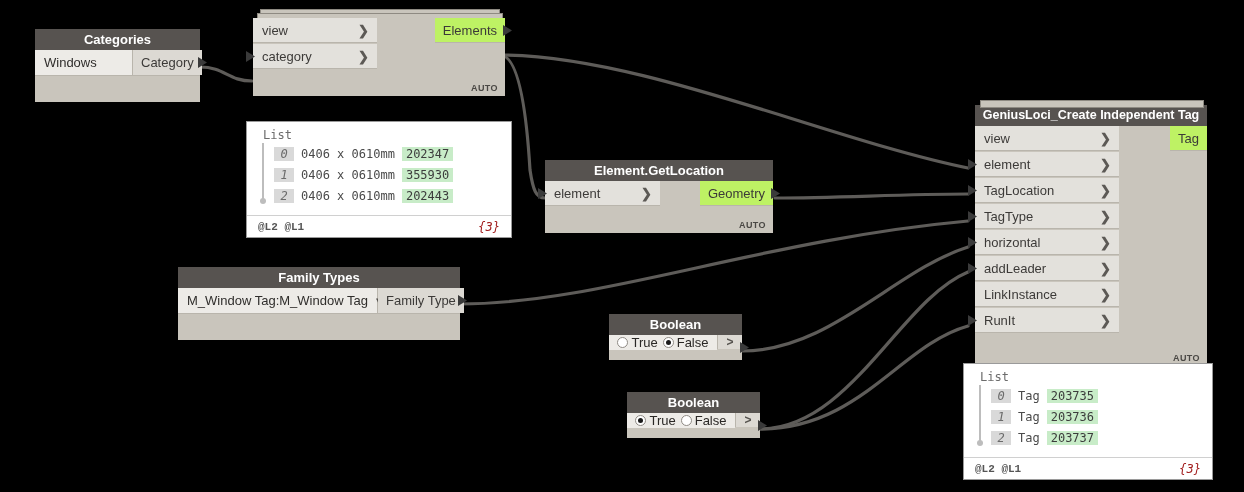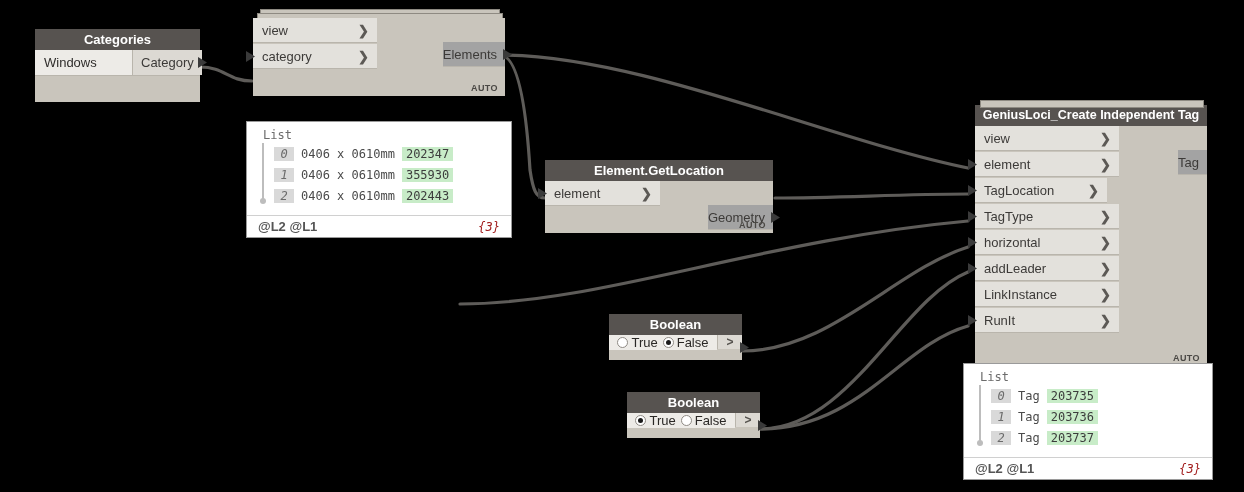--- a/index.html
+++ b/index.html
@@ -30,24 +30,24 @@
     display:flex;align-items:center;
     padding-left:9px;box-sizing:border-box;
     font-size:13px;color:#3c3a38;
   }
   .inport .chev{
     position:absolute;right:8px;top:50%;transform:translateY(-50%);
     font-size:13px;font-weight:bold;color:#5c5955;
   }
   .outport{
     position:absolute;right:0;height:25px;
-    background:#a3a3a3;border-bottom:1px solid #b9b5ac;
+    background:#bef264;border-bottom:1px solid #b9b5ac;
     display:flex;align-items:center;justify-content:flex-end;
-    padding-right:8px;padding-left:0;box-sizing:border-box;
-    font-size:13px;color:#3c3a38;white-space:nowrap;margin-top:24px;
+    padding-right:8px;padding-left:8px;box-sizing:border-box;
+    font-size:13px;color:#3c3a38;white-space:nowrap;
   }
   .auto{
     position:absolute;right:7px;bottom:3px;
     font-size:9px;font-weight:bold;color:#4a4844;letter-spacing:.4px;
   }
   
   .nub{position:absolute;width:9px;height:11px;background:#3a3a3a;}
   .nub.in{ left:-7px; clip-path:polygon(0 0,100% 50%,0 100%); }
   .nub.out{ right:-7px; clip-path:polygon(0 0,100% 50%,0 100%); }
 
@@ -113,21 +113,21 @@
     background:#d9d9d9;color:#6b6b6b;font-style:italic;
     padding:0 5px;min-width:10px;text-align:center;
   }
   .pv-val{background:#c8ecc8;color:#3c3c3c;padding:0 4px;}
   .pv-foot{
     position:absolute;left:0;right:0;bottom:0;height:22px;
     border-top:1px solid #d0d0d0;
     display:flex;align-items:center;justify-content:space-between;
     padding:0 11px;box-sizing:border-box;
   }
-  .pv-lacing{font-family:Liberation Sans, sans-serif;font-size:13px;font-weight:bold;color:#555;}
+  .pv-lacing{font-family:Liberation Mono, monospace;font-size:11px;font-weight:bold;color:#555;}
   .pv-count{font-family:"DejaVu Sans Mono", monospace;font-size:12px;font-style:italic;color:#a32020;}
 </style>
 </head>
 <body>
 
 <div id="canvas">
 
   <svg id="wires" viewBox="0 0 1244 492" width="1244" height="492">
     <g fill="none" stroke="#5e5c59" stroke-width="3.2" stroke-linecap="round">
 
@@ -228,20 +228,36 @@
         </div>
         <div class="outport" style="top:0;">
           <span>Geometry</span>
           <span class="nub out" style="top:7px;"></span>
         </div>
       </div>
       <div class="auto">AUTO</div>
     </div>
   </div>
 
+  <div class="node" style="left:178px;top:267px;width:282px;">
+    <div class="hdr">Family Types</div>
+    <div class="body" style="height:52px;">
+      <div class="ddrow">
+        <div class="dd" style="width:200px;">
+          <span>M_Window Tag:M_Window Tag</span>
+          <span class="caret">▾</span>
+        </div>
+        <div class="ddout">
+          <span>Family Type</span>
+          <span class="nub out" style="top:7px;"></span>
+        </div>
+      </div>
+      <div class="ddfill" style="height:26px;"></div>
+    </div>
+  </div>
 
   <div class="node" style="left:609px;top:314px;width:133px;">
     <div class="hdr">Boolean</div>
     <div class="body" style="height:25px;">
       <div class="boolrow">
         <div class="boolmain">
           <span class="radio">
             <span class="rdot"></span>
             <span>True</span>
           </span>
@@ -294,21 +310,21 @@
         </div>
       </div>
       <div class="portrow">
         <div class="inport" style="width:144px;">
           <span>element</span>
           <span class="chev">❯</span>
           <span class="nub in" style="top:7px;"></span>
         </div>
       </div>
       <div class="portrow">
-        <div class="inport" style="width:132px;">
+        <div class="inport" style="width:144px;">
           <span>TagLocation</span>
           <span class="chev">❯</span>
           <span class="nub in" style="top:7px;"></span>
         </div>
       </div>
       <div class="portrow">
         <div class="inport" style="width:144px;">
           <span>TagType</span>
           <span class="chev">❯</span>
           <span class="nub in" style="top:7px;"></span>

